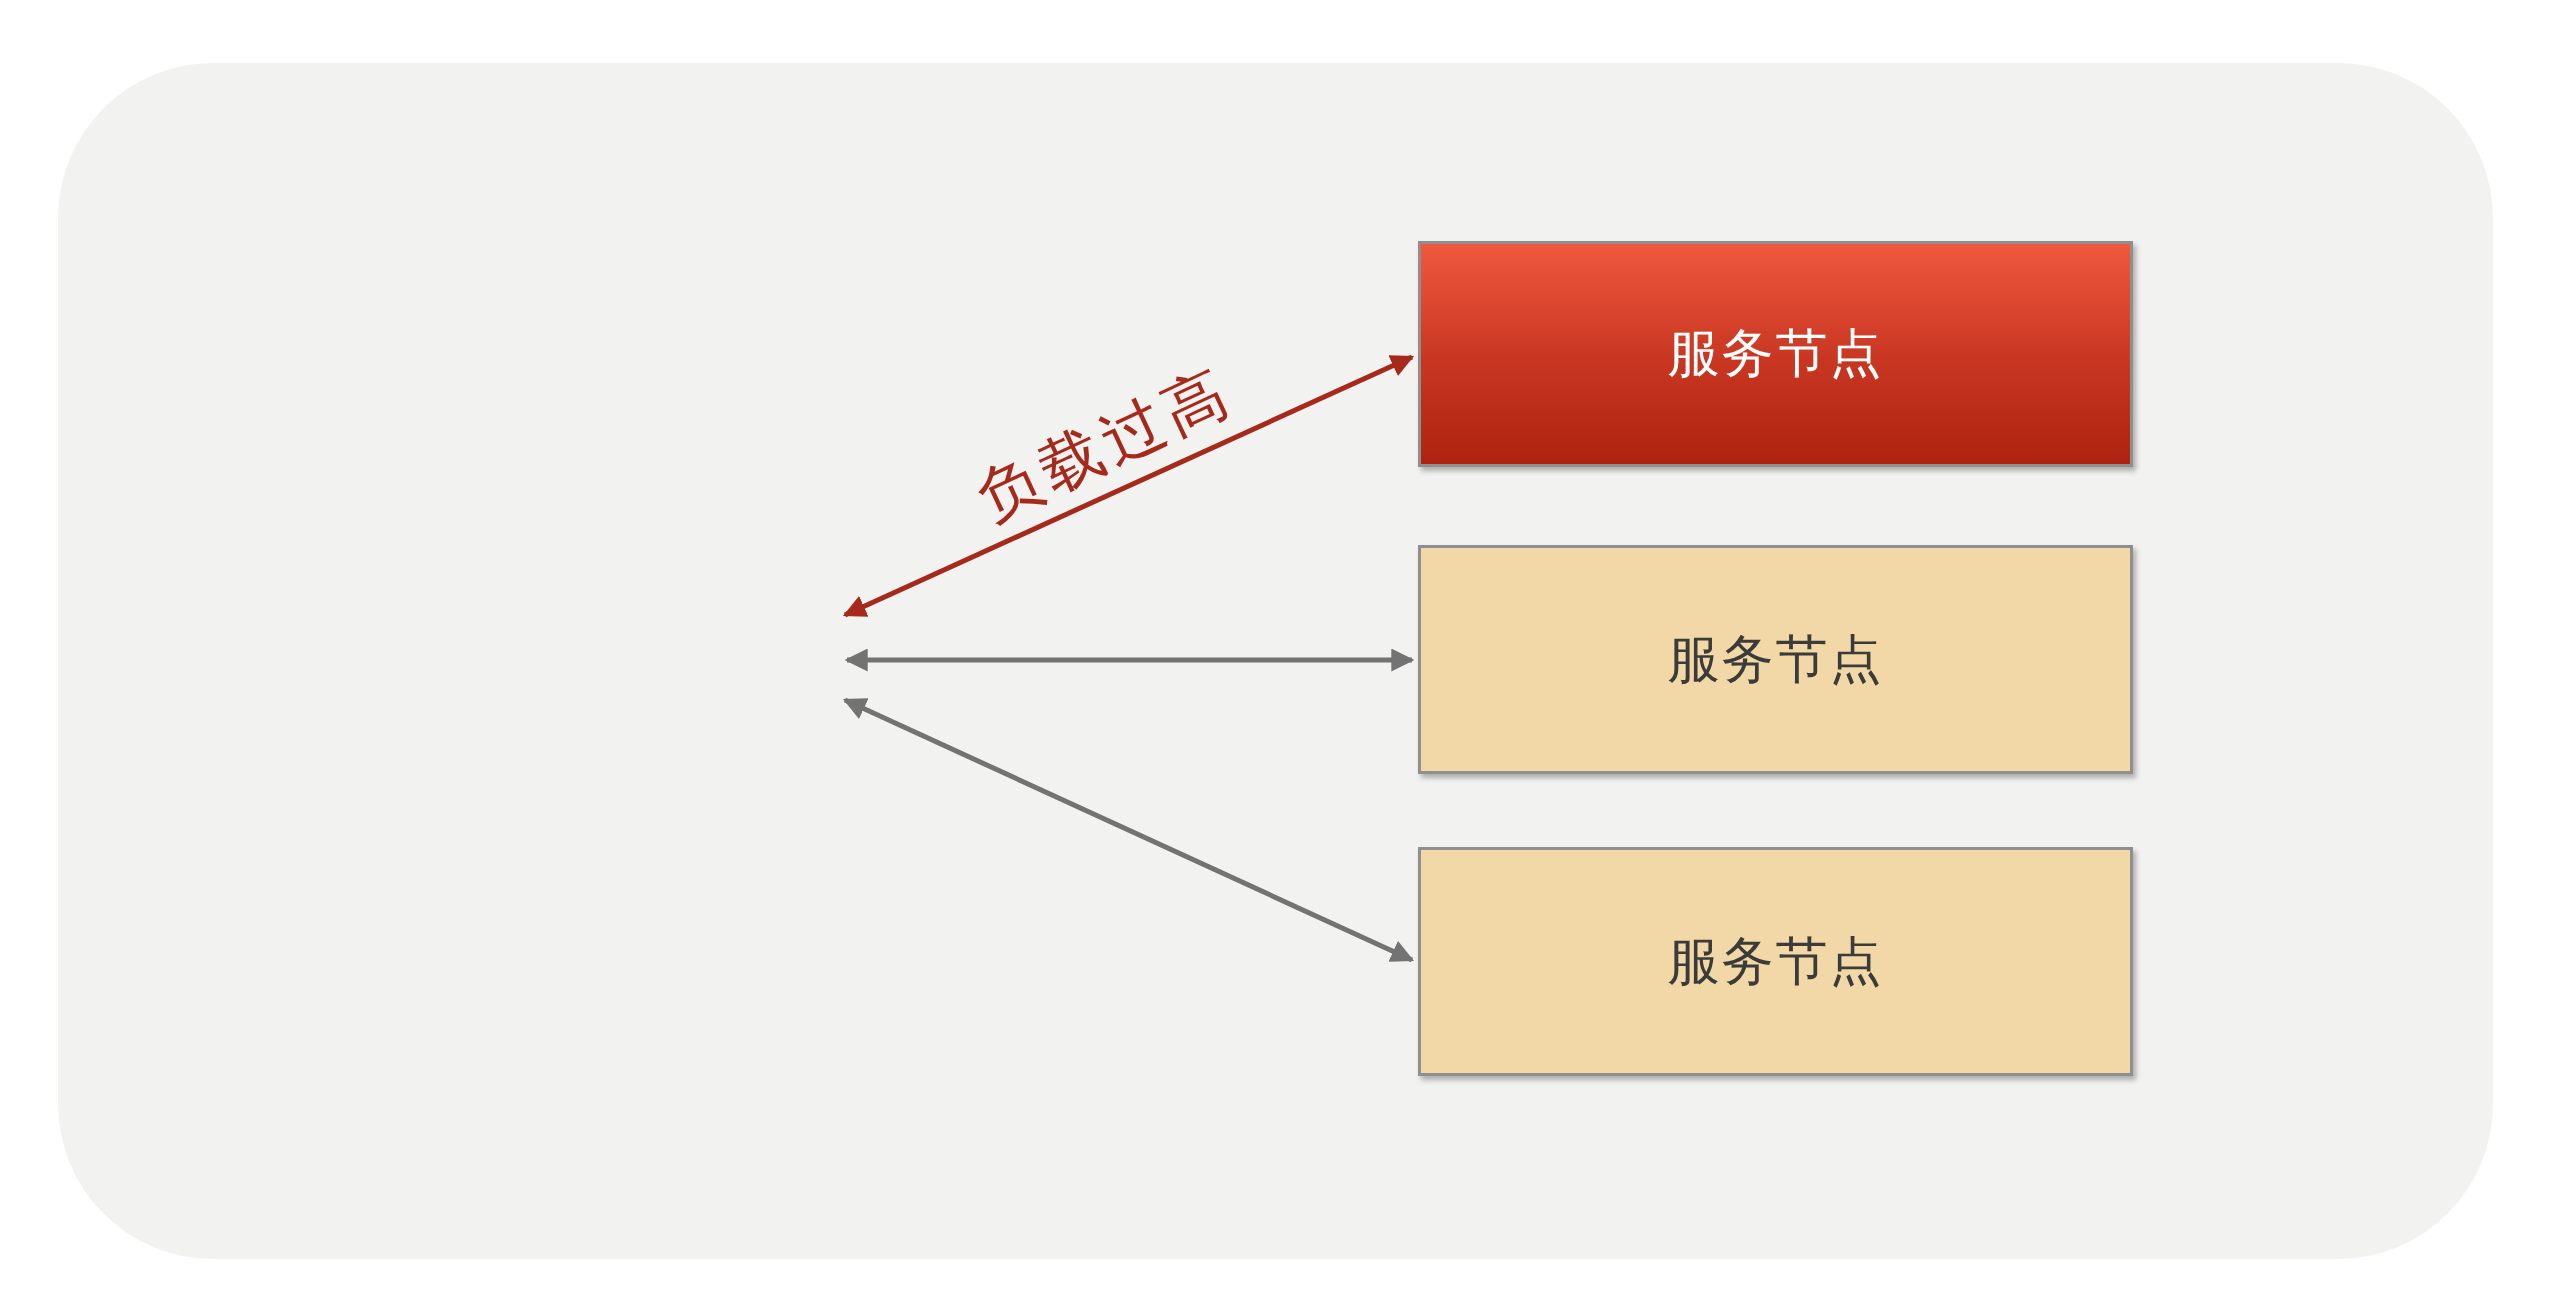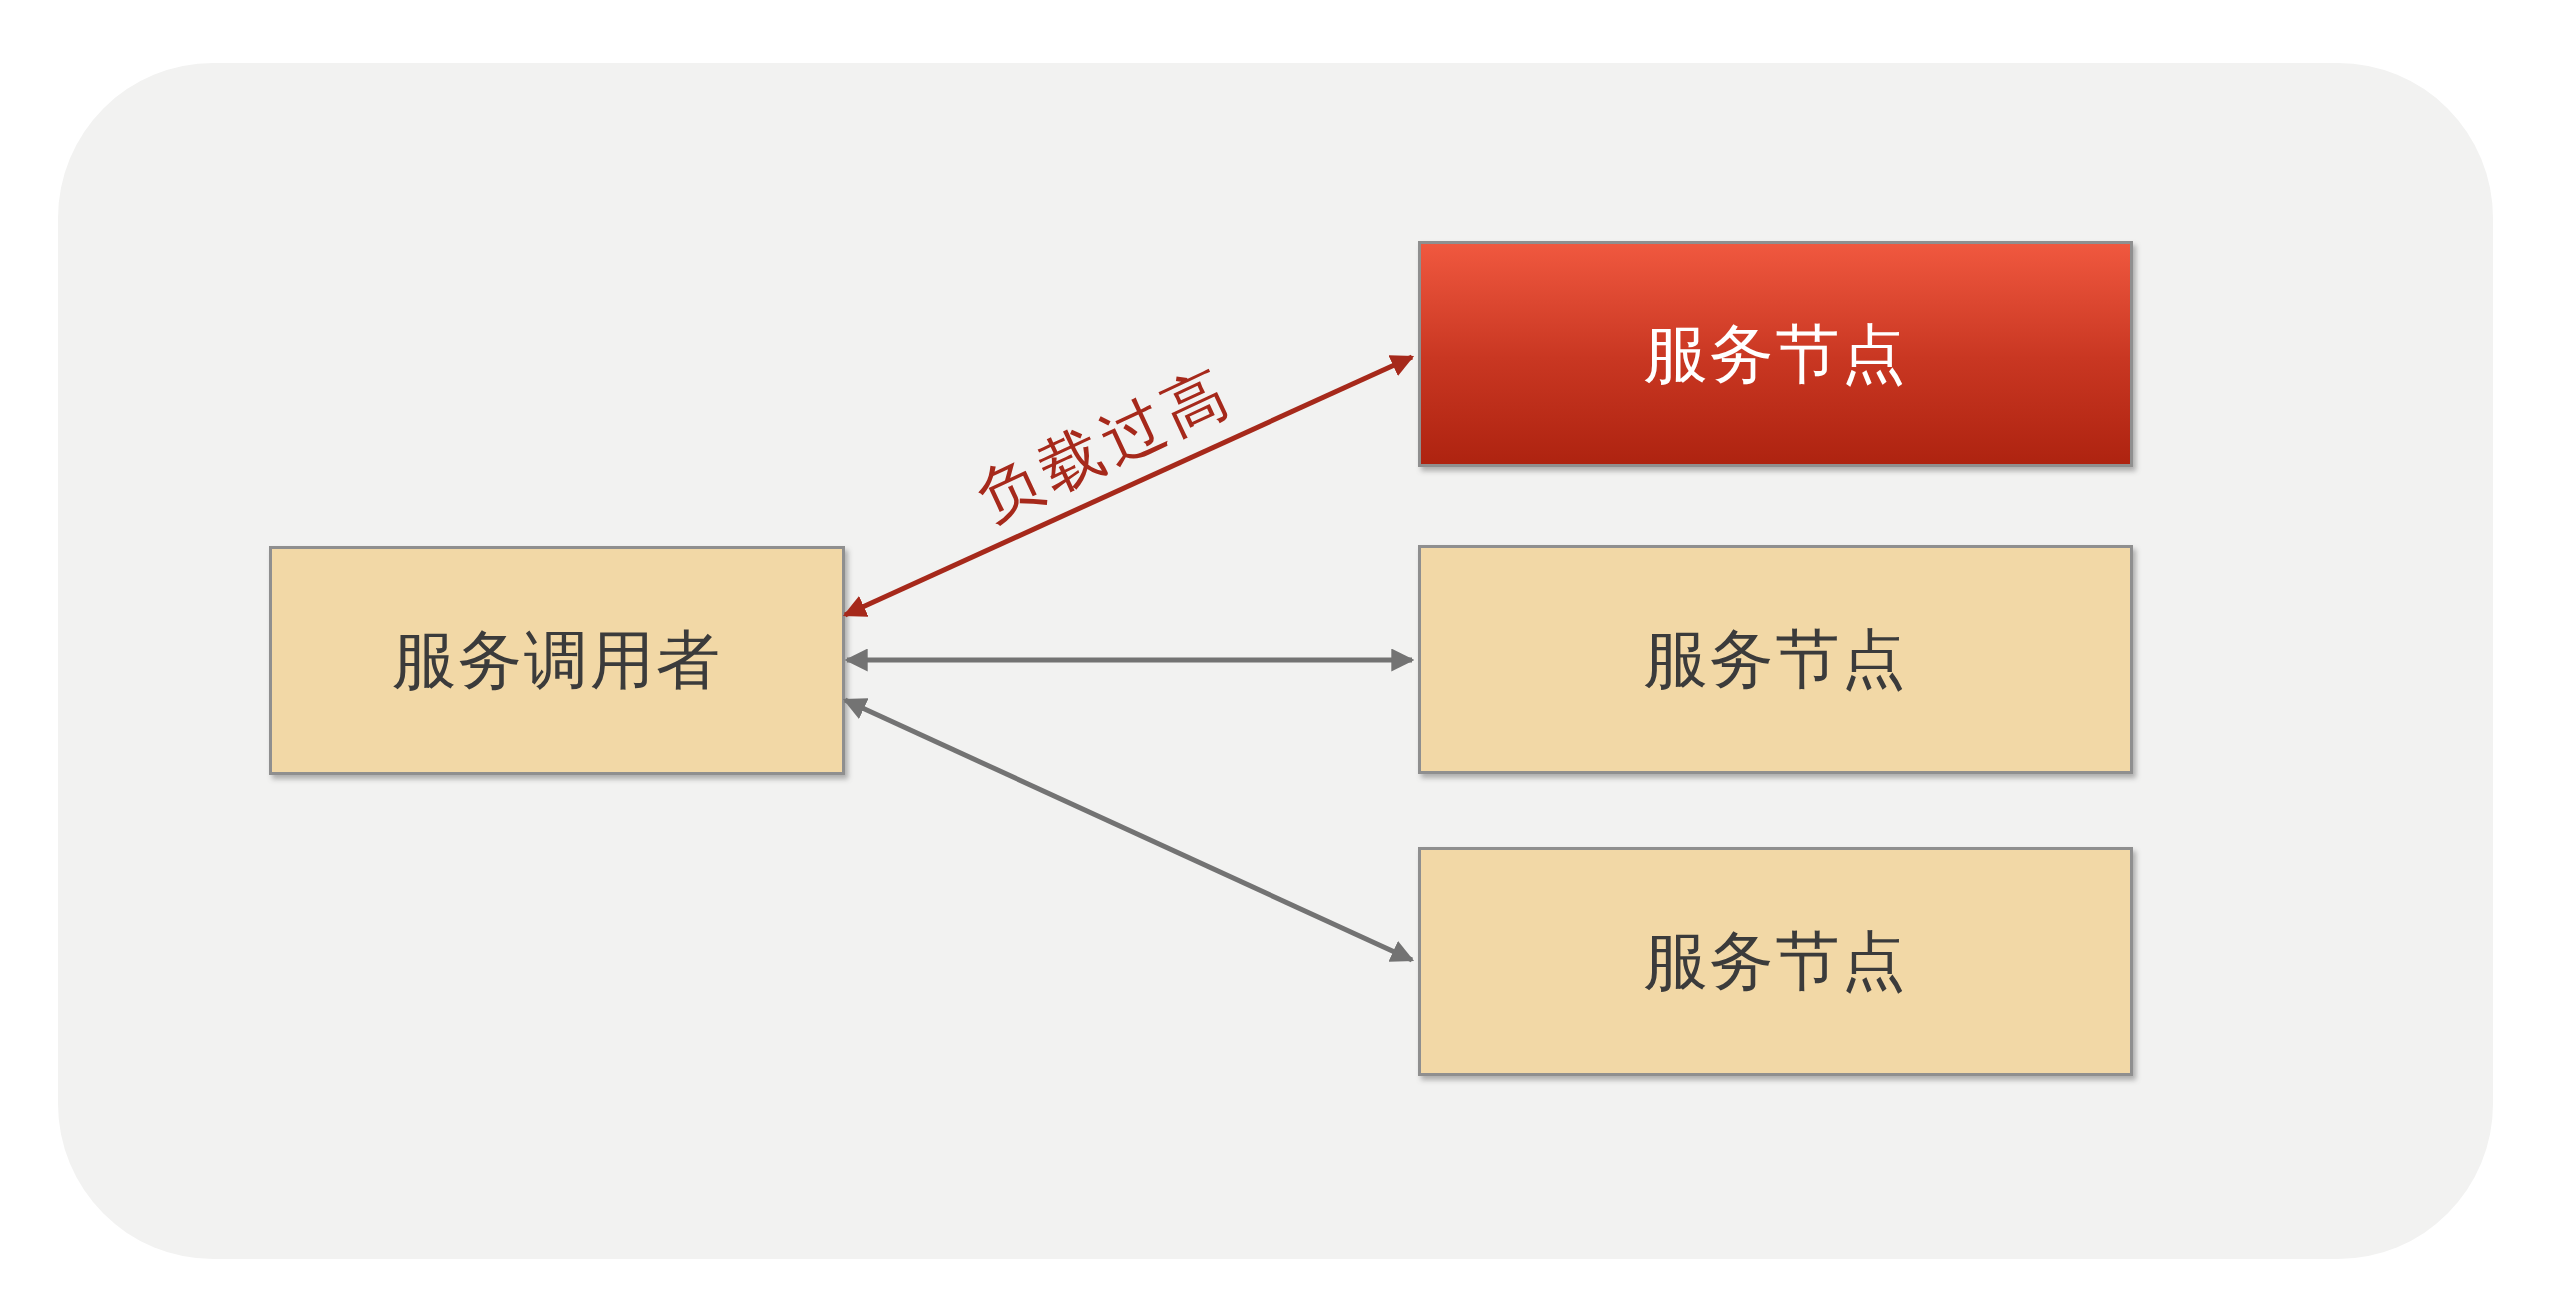--- a/index.html
+++ b/index.html
@@ -22,21 +22,21 @@
     border-radius: 155px;
   }
   .node {
     position: absolute;
     display: flex;
     align-items: center;
     justify-content: center;
     border: 3px solid var(--box-border, #8F8F8F);
     box-shadow: 3px 4px 5px rgba(90, 90, 90, 0.45);
     box-sizing: border-box;
-    font-size: 64px;
+    font-size: 52px;
     letter-spacing: 2px;
     white-space: nowrap;
   }
   .tan {
     background: var(--tan-fill, #F2D8A6);
     color: var(--tan-text, #3B3B3B);
   }
   .red {
     background: linear-gradient(180deg,
       var(--red-top, #F0583F) 0%,
@@ -70,23 +70,20 @@
     letter-spacing: 6px;
     white-space: nowrap;
   }
 </style>
 </head>
 <body>
 
 <div class="stage">
   <div class="canvas"></div>
 
-  <div class="node tan caller-box">
-    <span>服务调用者</span>
-  </div>
 
   <div class="node red node-box-1">
     <span>服务节点</span>
   </div>
 
   <div class="node tan node-box-2">
     <span>服务节点</span>
   </div>
 
   <div class="node tan node-box-3">

